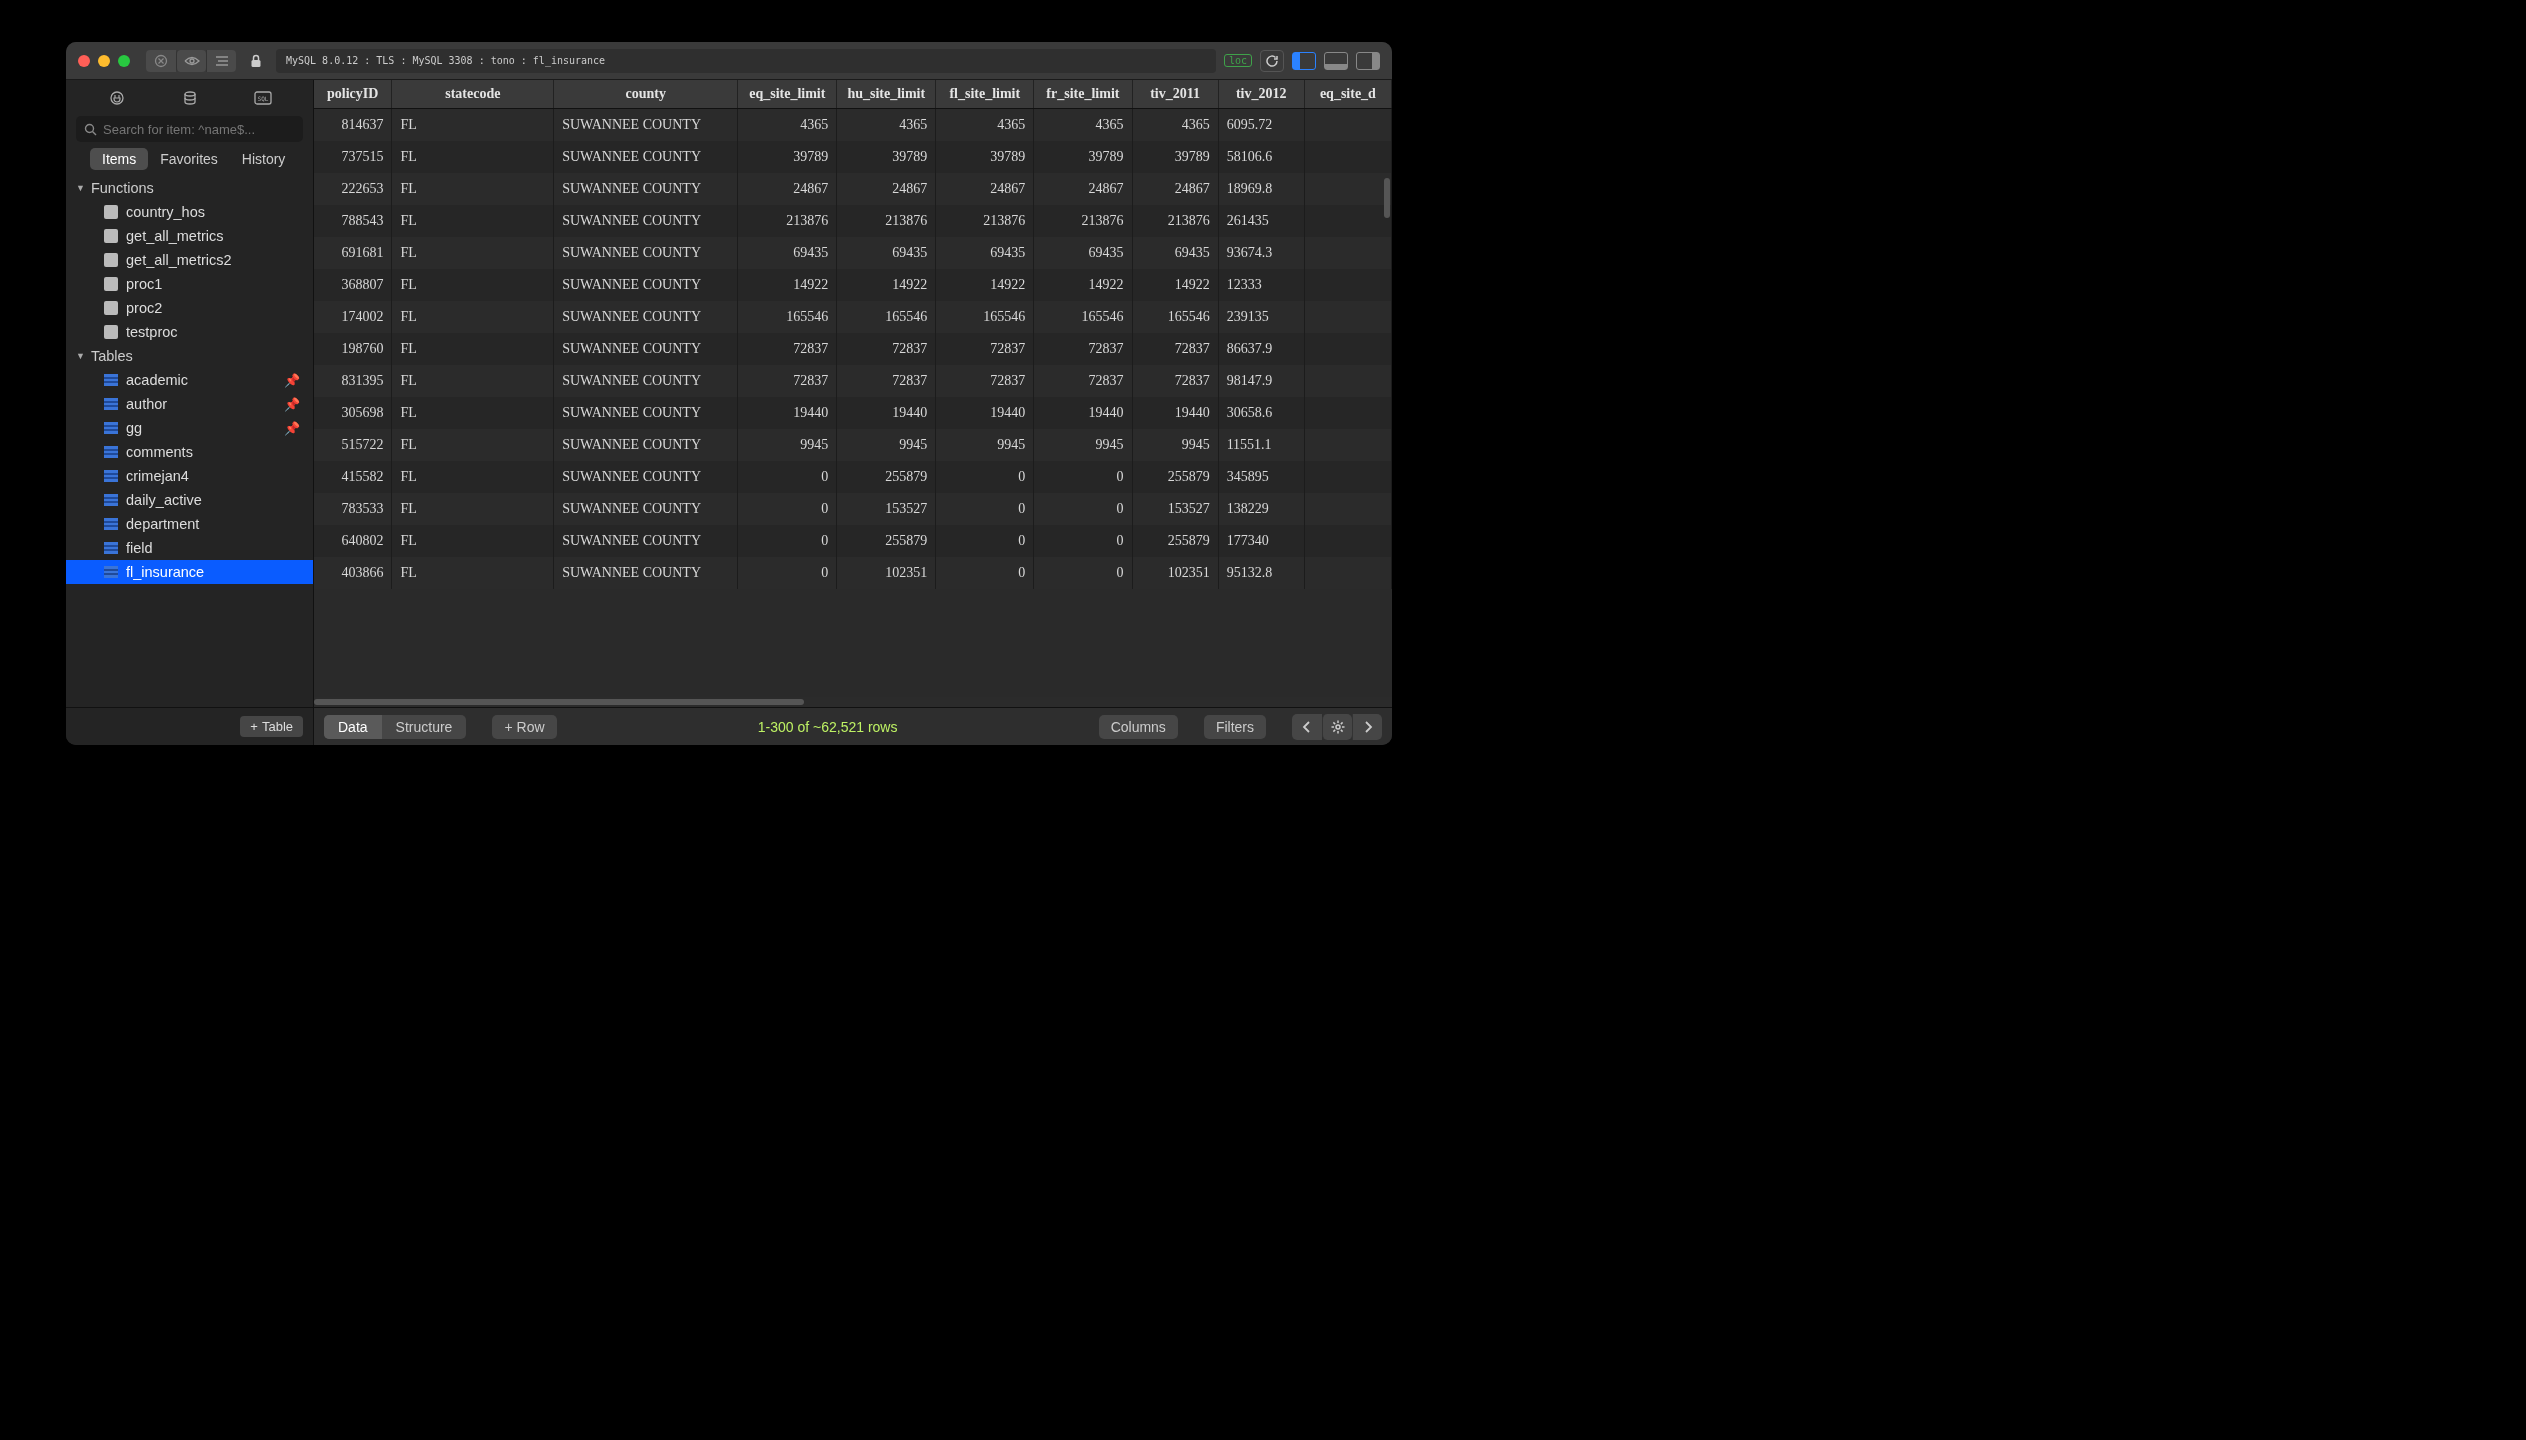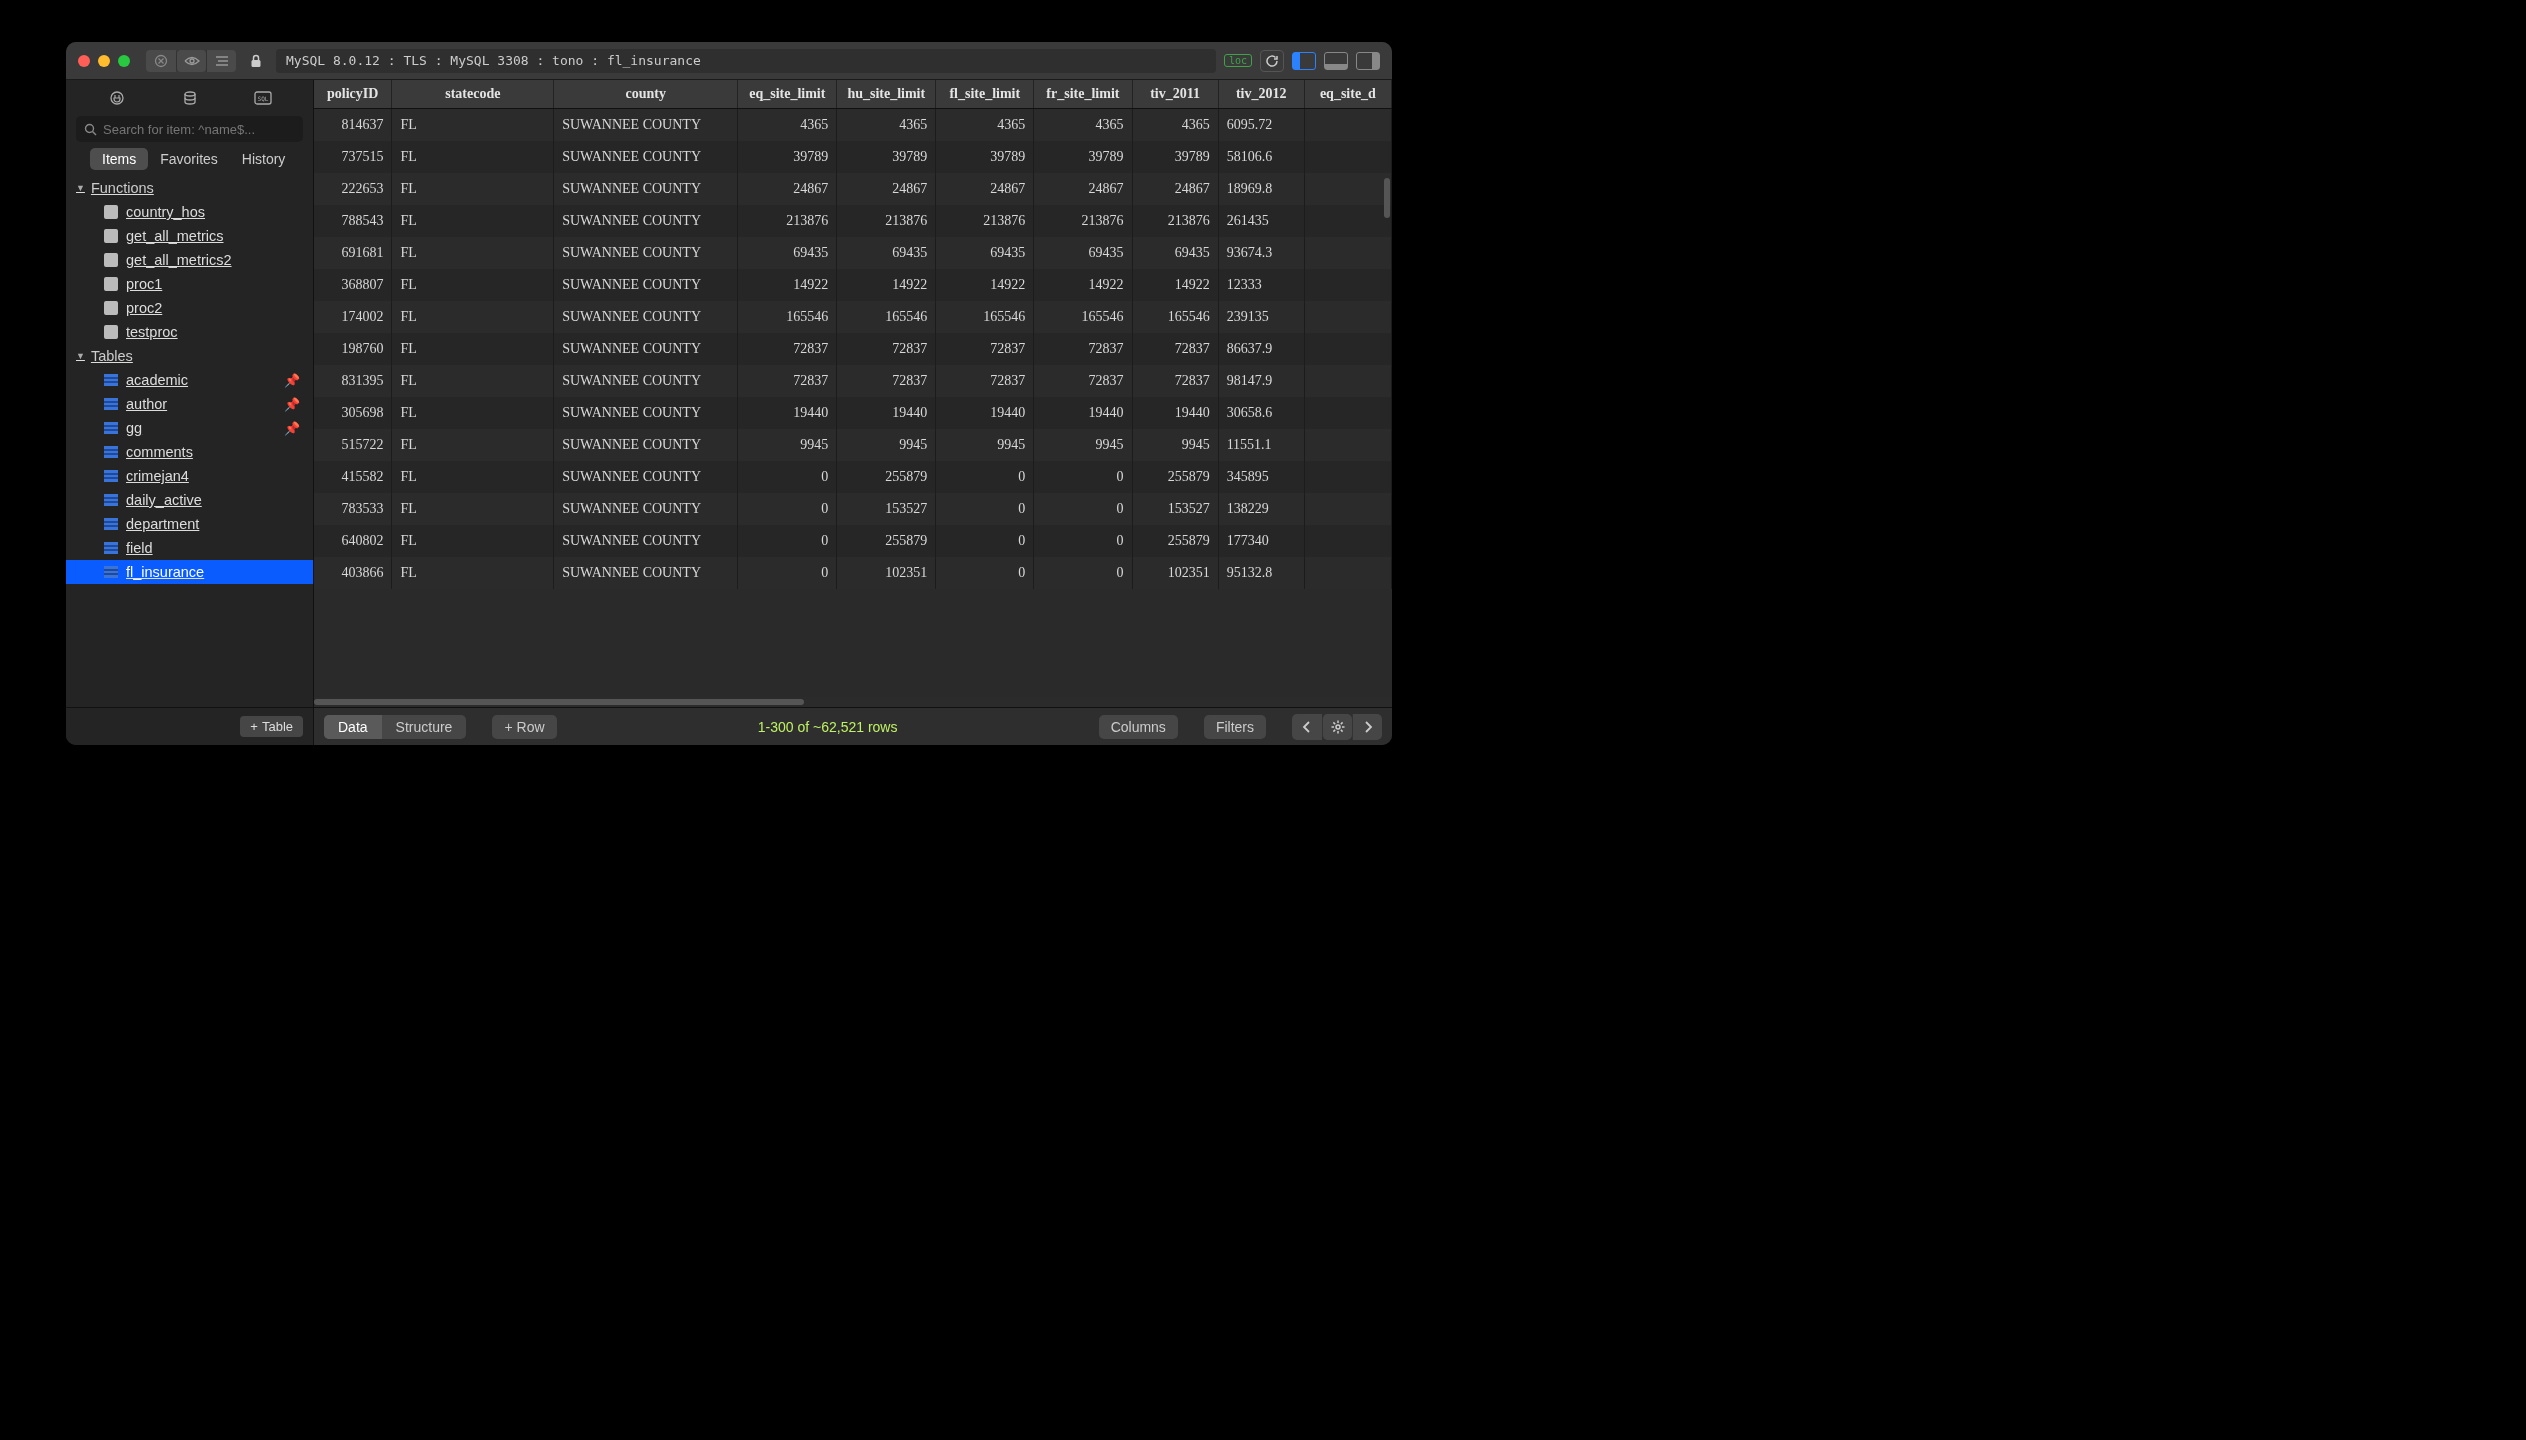--- a/index.html
+++ b/index.html
@@ -57,21 +57,21 @@
   }
   .conn-string {
     flex: 1;
     background: #2f2f2f;
     height: 24px;
     border-radius: 4px;
     display: flex;
     align-items: center;
     padding: 0 10px;
     font-family: ui-monospace, Menlo, monospace;
-    font-size: 13px;
+    font-size: 10px;
     color: #ccc;
     gap:6px;
   }
   .loc-badge {
     border:1px solid #3fa24a;
     color:#3fa24a;
     font-size:10px;
     padding:0 4px;
     border-radius:3px;
     font-family:ui-monospace,monospace;
@@ -111,21 +111,21 @@
     height:26px;
     display:flex;align-items:center;padding:0 8px;color:#777;
     font-size:13px;gap:6px;
   }
   .search input{background:transparent;border:0;outline:0;color:#ddd;flex:1;font-size:13px;}
   .tabs {
     display:flex; gap:0; padding:0 24px 6px; font-size:14px;
   }
   .tabs span{padding:3px 12px;border-radius:5px;color:#ccc;}
   .tabs span.active{background:#4e4e4e;color:#fff;}
-  .tree { flex:1; overflow:auto; font-size:14.5px;text-decoration:underline;}
+  .tree { flex:1; overflow:auto; font-size:14.5px;}
   .tree-section {
     padding:4px 10px; color:#ccc; display:flex;align-items:center;gap:4px;
   }
   .tree-section::before{content:"▼";font-size:9px;color:#aaa;margin-right:2px;}
   .tree-item {
     padding:4px 10px 4px 38px; color:#ddd; display:flex;align-items:center;gap:8px;
     position:relative;
   }
   .tree-item.selected{background:#0a5cff;color:#fff;}
   .tree-item .icon-fn{

